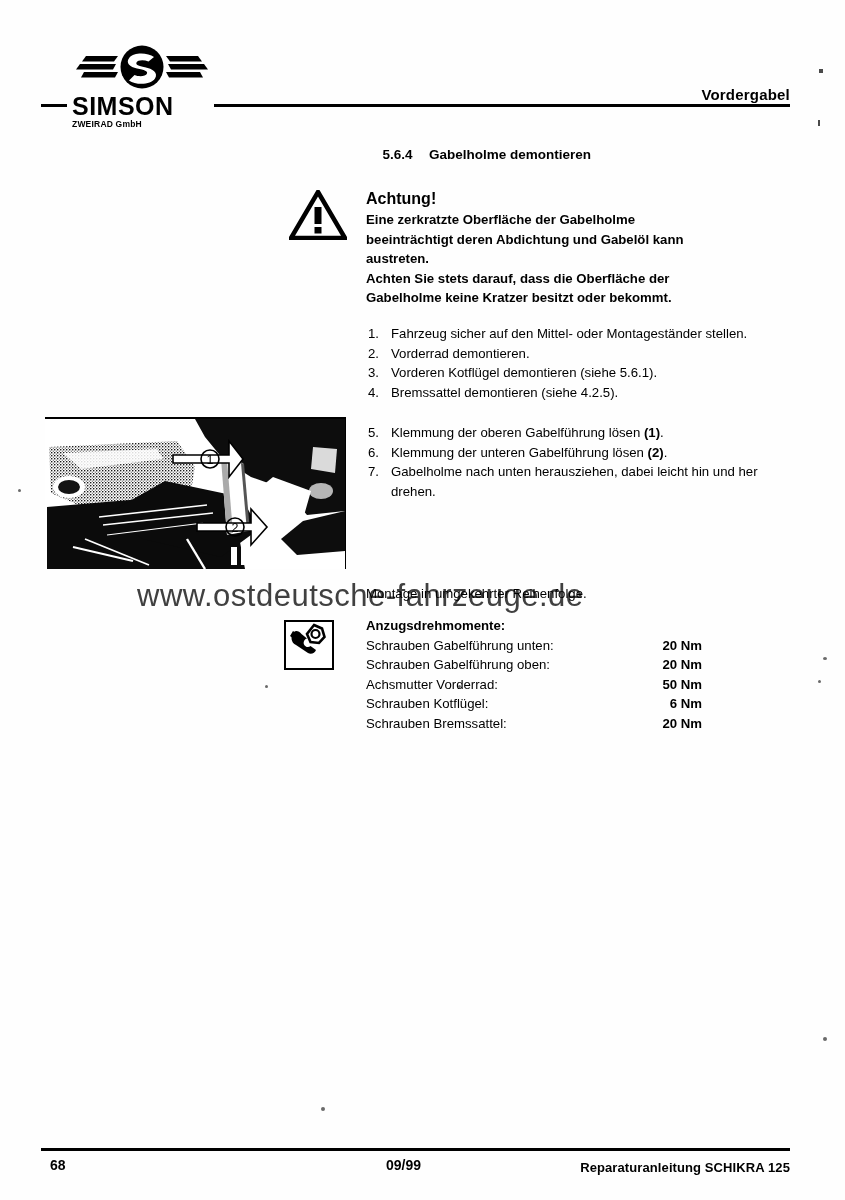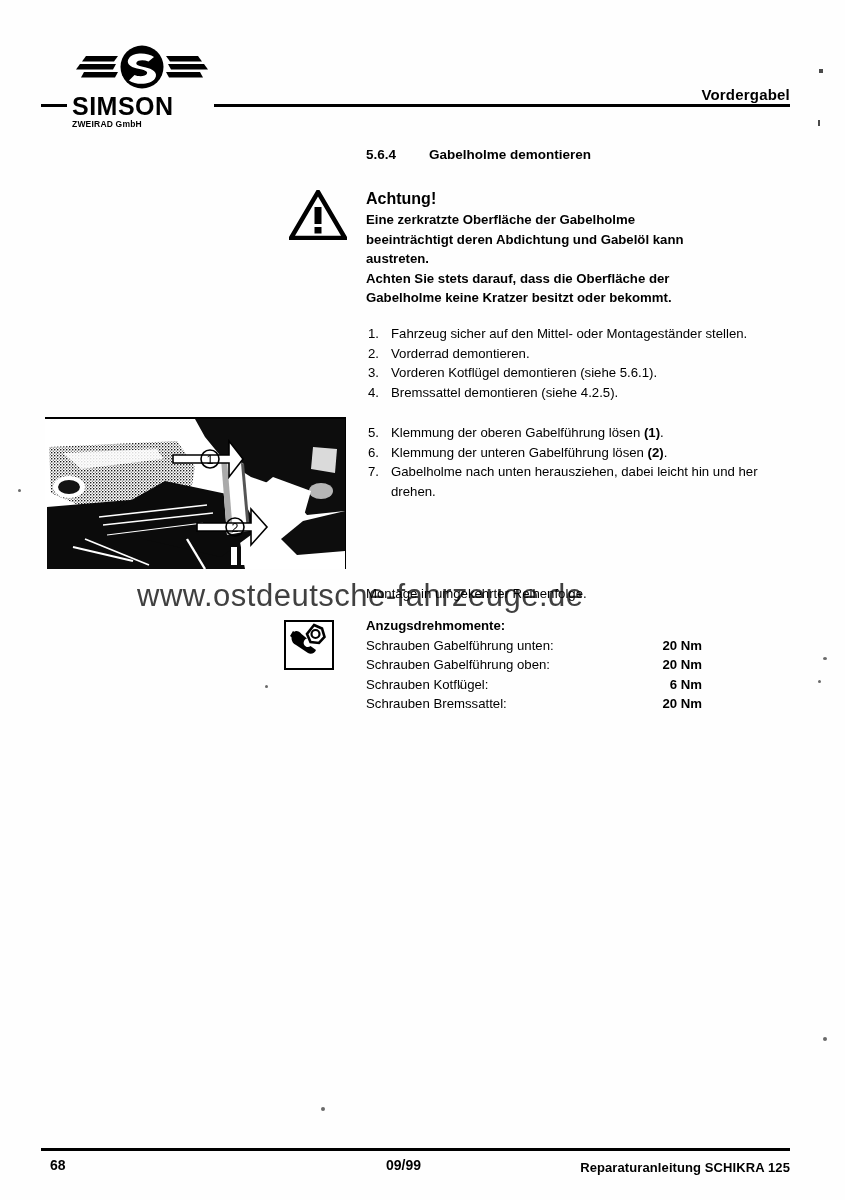--- a/index.html
+++ b/index.html
@@ -75,20 +75,21 @@
     background: #4a4a4a;
   }
 
   
   .sec-heading {
     position: absolute;
     left: 366px; top: 147px;
     font-size: 13.5px;
     font-weight: bold;
     white-space: nowrap;
+    text-align: center;
   }
   .sec-heading .num { display: inline-block; width: 63px; }
 
   
   .warn-icon {
     position: absolute;
     left: 289px; top: 190px;
     width: 58px; height: 50px;
   }
   .warn-text {
@@ -383,20 +384,24 @@
     <div class="torque-title">Anzugsdrehmomente:</div>
     <div class="torque-row">
       <span class="label">Schrauben Gabelführung unten:</span>
       <span class="value">20 Nm</span>
     </div>
     <div class="torque-row">
       <span class="label">Schrauben Gabelführung oben:</span>
       <span class="value">20 Nm</span>
     </div>
     <div class="torque-row">
+      <span class="label">Achsmutter Vorderrad:</span>
+      <span class="value">50 Nm</span>
+    </div>
+    <div class="torque-row">
       <span class="label">Schrauben Kotflügel:</span>
       <span class="value">6 Nm</span>
     </div>
     <div class="torque-row">
       <span class="label">Schrauben Bremssattel:</span>
       <span class="value">20 Nm</span>
     </div>
   </div>
 
   <div class="speck" style="left:18px; top:489px; width:3px; height:3px;"></div>

